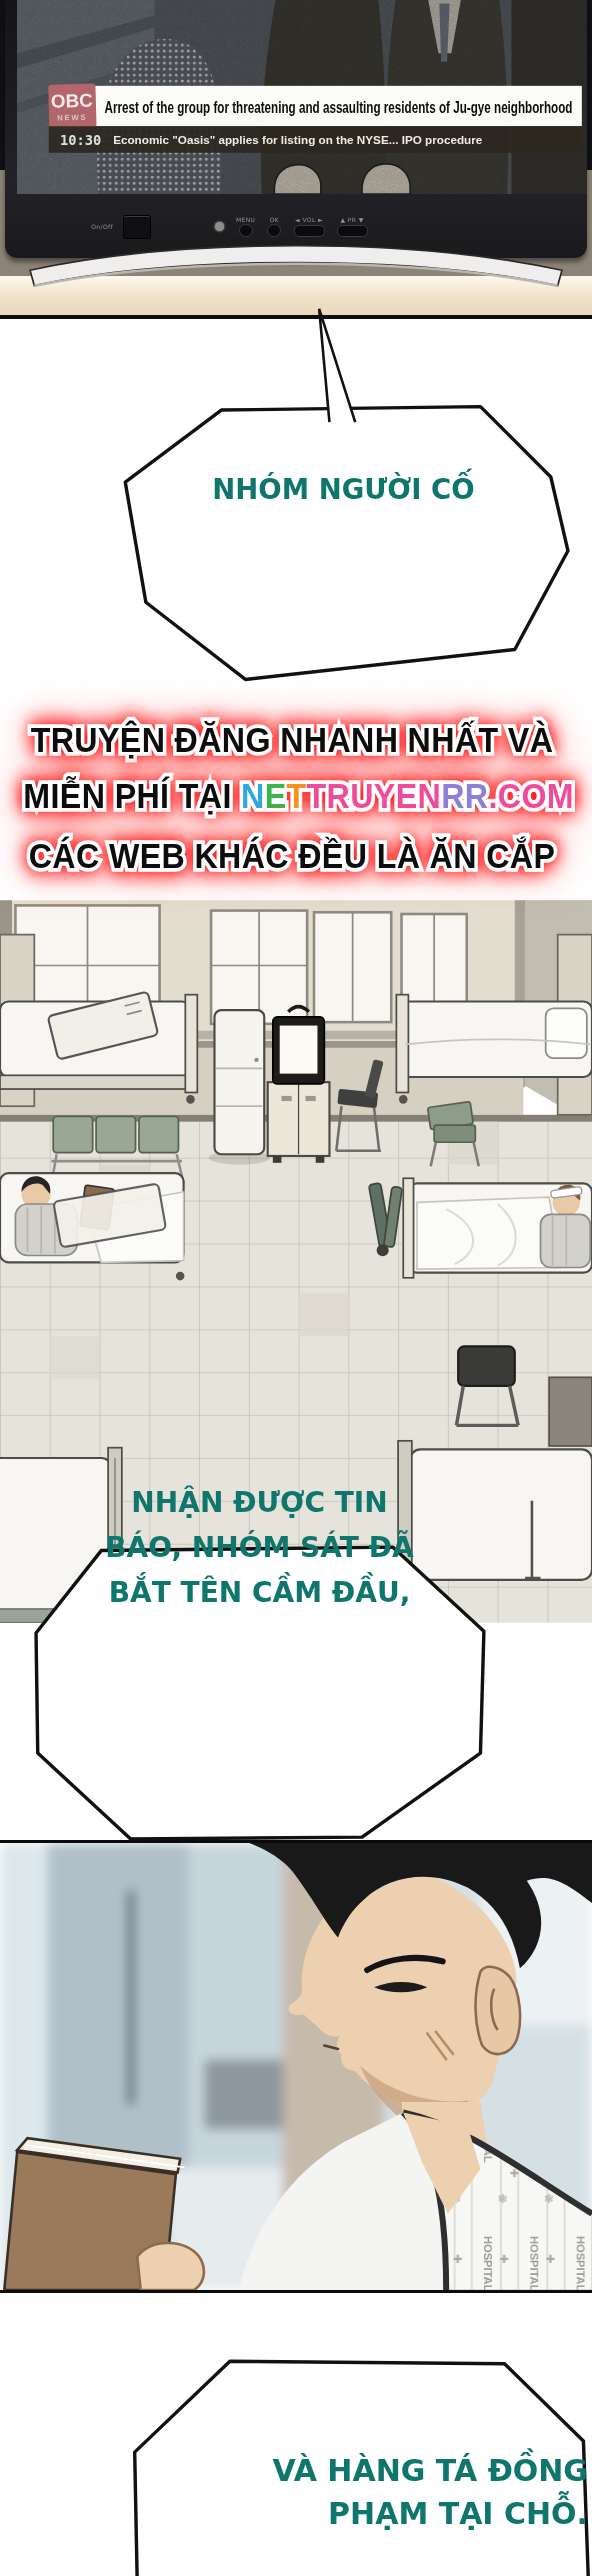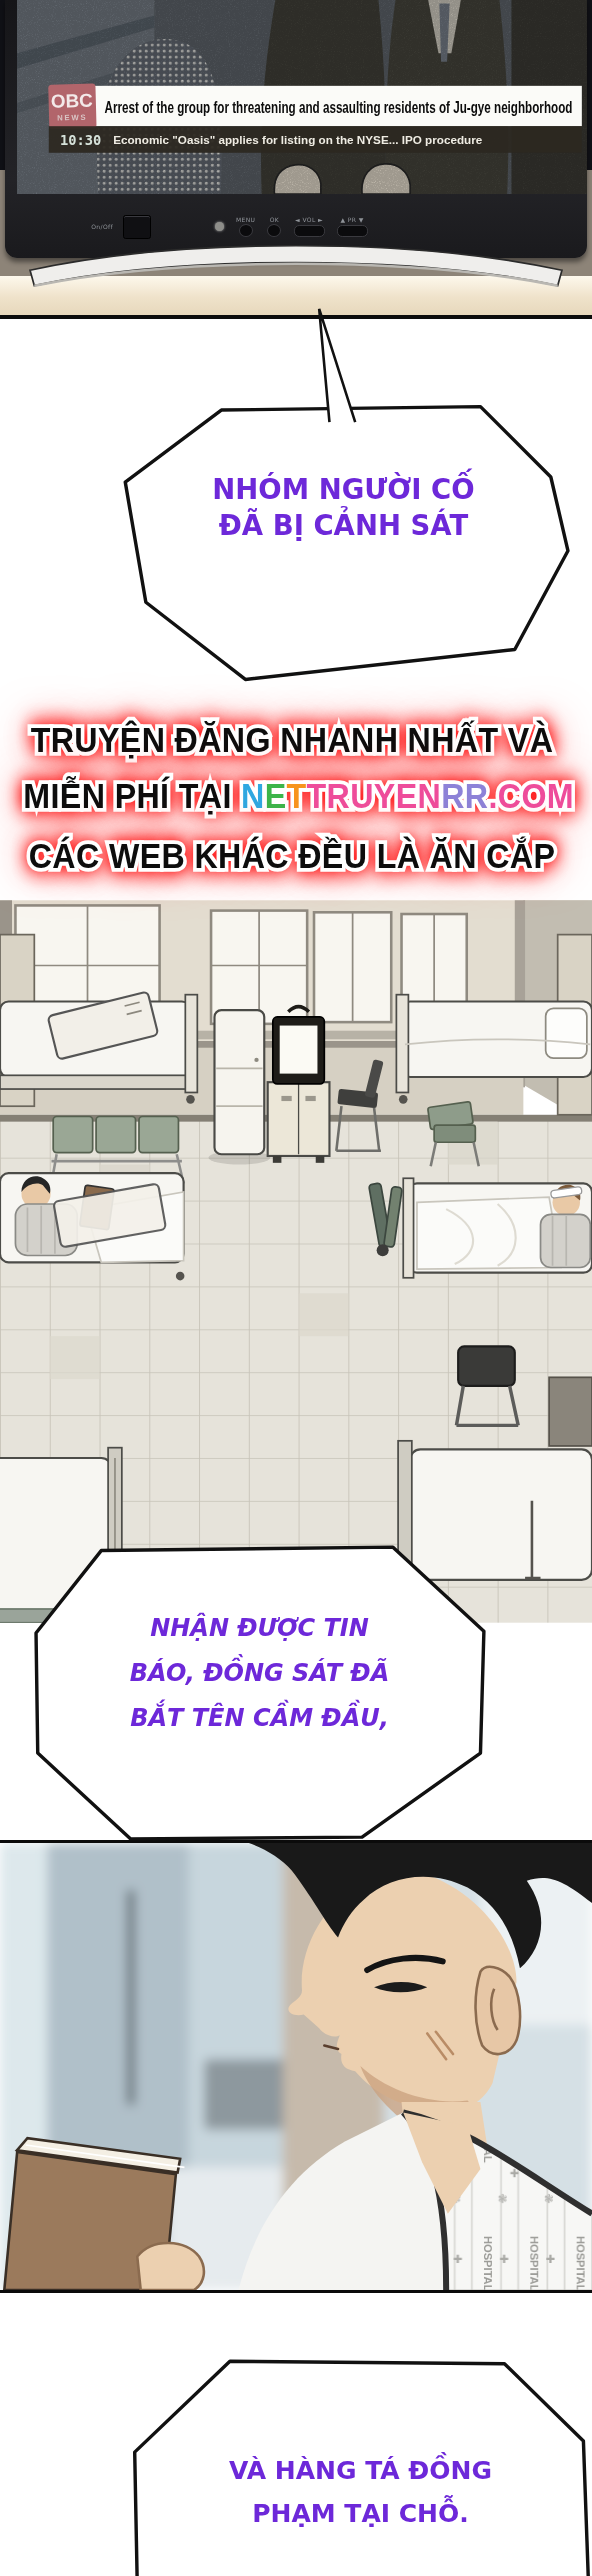--- a/index.html
+++ b/index.html
@@ -18,25 +18,25 @@
   .tv-controls{left:86px;top:211px;width:412px;height:31px;display:flex;align-items:center;gap:6.9px;}
   .ctl-label{font-size:6px;color:#8f9399;letter-spacing:0.4px;}
   .ctl-power{width:26px;height:22px;background:#101013;border:0.9px solid #000;border-radius:2.6px;
              box-shadow:inset 0 0.9px 0 #3a3a40;margin-left:3.4px;}
   .led{width:8.6px;height:8.6px;border-radius:50%;background:#8e8e8a;margin-left:57px;box-shadow:0 0 2.6px #aaa;}
   .mini{display:flex;flex-direction:column;align-items:center;gap:1.7px;margin-left:5.2px;}
   .pill{height:9.4px;background:#0b0b0d;border:0.9px solid #3a3a3f;border-radius:5.2px;}
   .pill.s{width:12px;border-radius:50%;height:11px;}
   .pill.m{width:29px;}
   
-  .bubble-text{position:absolute;text-align:center;color:#6d28d9;font-weight:800;z-index:6;}
+  .bubble-text{position:absolute;text-align:center;color:#0f766e;font-weight:800;z-index:6;}
   .bubble-text div{white-space:nowrap;}
   .bt1{left:129px;top:471px;width:429px;font-size:27.5px;line-height:36px;}
-  .bt2{left:33px;top:1606px;width:453px;font-size:24px;line-height:45px;font-style:italic;}
-  .bt3{left:133px;top:2449px;width:455px;font-size:25px;line-height:43px;}
+  .bt2{left:33px;top:1480px;width:453px;font-size:28px;line-height:45px;}
+  .bt3{left:133px;top:2449px;width:455px;font-size:30px;line-height:43px;text-align:right;}
   svg.bubble{position:absolute;z-index:5;}
 
   
   .promo{left:0;top:711px;width:584px;height:192px;z-index:4;}
   .promo-line{position:absolute;left:0;right:0;text-align:center;white-space:nowrap;
       font-family:"Liberation Sans",sans-serif;font-weight:800;font-size:35px;letter-spacing:0.4px;
       color:#0d0d0d;transform:scaleX(.92);}
   .promo-line::before{content:attr(data-text);position:absolute;left:0;right:0;top:0;
       color:#fff;-webkit-text-stroke:7.7px #fff;z-index:-1;
       text-shadow:0 0 5.2px #ff0000,0 0 12px #ff0000,0 0 20.6px #fb0303,0 0 33px #fb0303,
@@ -136,21 +136,20 @@
       <path d="M40,60 C210,26 480,26 650,60" fill="none" stroke="#b9b7b2" stroke-width="3"></path>
     </svg>
   </section>
 
   <svg class="bubble" style="left:0;top:283px;" width="592" height="412" viewBox="0 330 690 480">
     <polygon points="258,478 560,474 642,556 662,642 600,757 286,792 170,702 146,562" fill="#ffffff" stroke="#111" stroke-width="4" stroke-linejoin="round"></polygon>
     <path d="M384,492 L372,360 L414,492" fill="#ffffff" stroke="#111" stroke-width="3"></path>
   </svg>
   <div class="bubble-text bt1">
     <div>NHÓM NGƯỜI CỐ</div>
-    <div>ĐÃ BỊ CẢNH SÁT</div>
   </div>
 
   <section class="abs promo">
     <div class="promo-line pl1" data-text="TRUYỆN ĐĂNG NHANH NHẤT VÀ">TRUYỆN ĐĂNG NHANH NHẤT VÀ</div>
     <div class="promo-line pl2" id="promo-line-2" data-text="MIỄN PHÍ TẠI NETTRUYENRR.COM"><span>MIỄN PHÍ TẠI </span><span id="site-letters"><span class="site-letter" style="color: rgb(47, 168, 225);">N</span><span class="site-letter" style="color: rgb(60, 181, 74);">E</span><span class="site-letter" style="color: rgb(247, 148, 29);">T</span><span class="site-letter" style="color: rgb(238, 77, 155);">T</span><span class="site-letter" style="color: rgb(238, 77, 155);">R</span><span class="site-letter" style="color: rgb(238, 77, 155);">U</span><span class="site-letter" style="color: rgb(238, 77, 155);">Y</span><span class="site-letter" style="color: rgb(238, 77, 155);">E</span><span class="site-letter" style="color: rgb(238, 77, 155);">N</span><span class="site-letter" style="color: rgb(141, 130, 216);">R</span><span class="site-letter" style="color: rgb(141, 130, 216);">R</span><span class="site-letter" style="color: rgb(238, 77, 155);">.</span><span class="site-letter" style="color: rgb(238, 77, 155);">C</span><span class="site-letter" style="color: rgb(238, 77, 155);">O</span><span class="site-letter" style="color: rgb(238, 77, 155);">M</span></span></div>
     <div class="promo-line pl3" data-text="CÁC WEB KHÁC ĐỀU LÀ ĂN CẮP">CÁC WEB KHÁC ĐỀU LÀ ĂN CẮP</div>
   </section>
 
   <section class="abs panel-hospital">
     <svg width="592" height="723" viewBox="0 0 690 842">
@@ -297,21 +296,21 @@
         <path d="M620,700 V790 M612,790 H630" stroke="#55534e" stroke-width="3"></path>
       </g>
     </svg>
   </section>
 
   <svg class="bubble" style="left:0;top:1528px;" width="592" height="318" viewBox="0 1780 690 370">
     <polygon points="118,1806 458,1802 564,1900 560,2042 422,2140 152,2142 44,2042 42,1902" fill="#ffffff" stroke="#111" stroke-width="4" stroke-linejoin="round"></polygon>
   </svg>
   <div class="bubble-text bt2">
     <div>NHẬN ĐƯỢC TIN</div>
-    <div>BÁO, ĐỒNG SÁT ĐÃ</div>
+    <div>BÁO, NHÓM SÁT ĐÃ</div>
     <div>BẮT TÊN CẦM ĐẦU,</div>
   </div>
 
   <section class="abs panel-room">
     <svg width="592" height="447" viewBox="0 0 690 521">
       <defs>
         <filter id="blurbg" x="-20%" y="-20%" width="140%" height="140%">
           <feGaussianBlur stdDeviation="6"></feGaussianBlur>
         </filter>
         <pattern id="gownpat" width="54" height="150" patternUnits="userSpaceOnUse">

